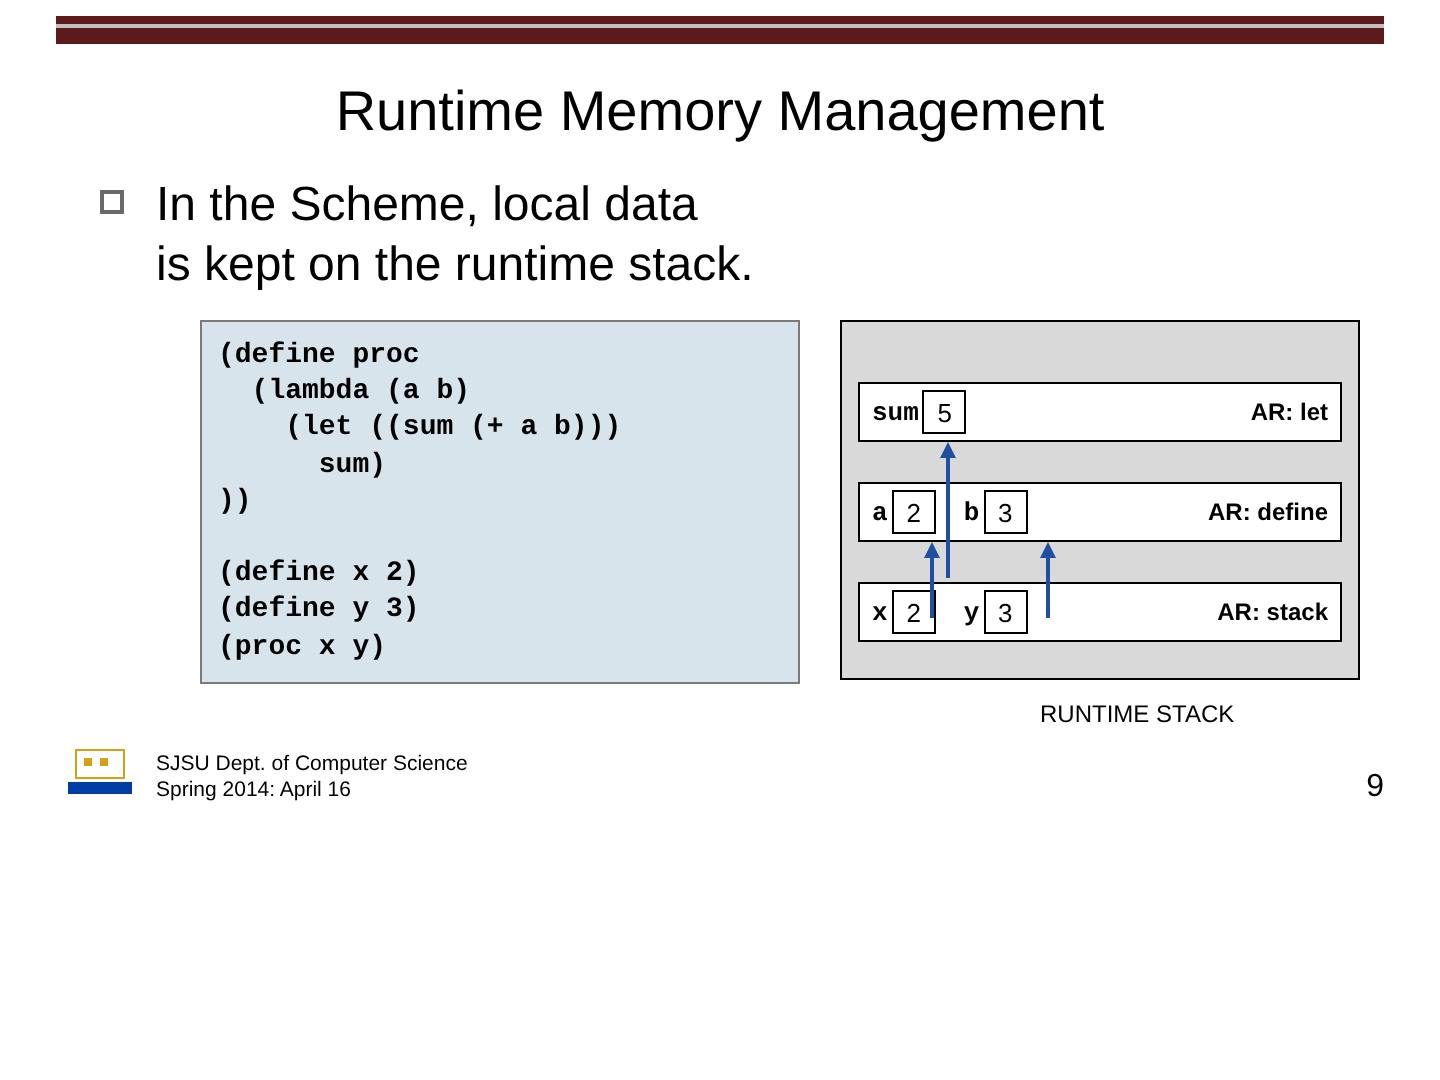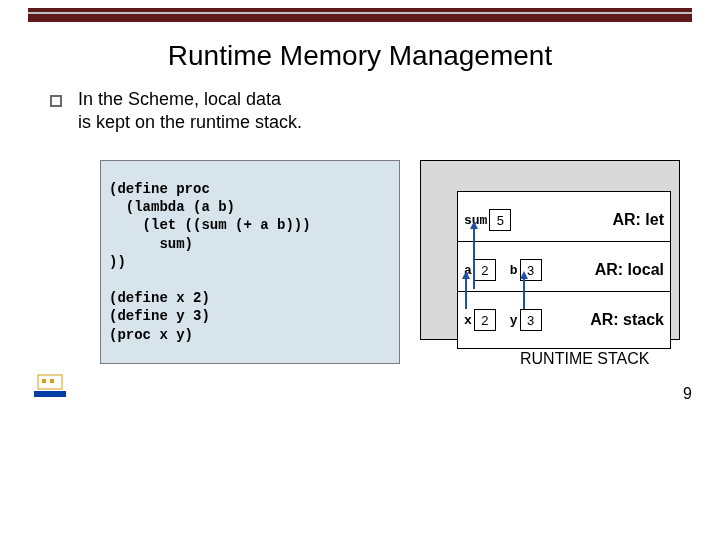--- a/index.html
+++ b/index.html
@@ -2,30 +2,30 @@
 <html><head>
 <meta charset="utf-8">
 <style>
   * { box-sizing: border-box; margin: 0; padding: 0; }
   html, body { width: 720px; height: 540px; font-family: Arial, Helvetica, sans-serif; background: #fff; color: #000; }
   .page { width: 720px; height: 421px; position: relative; text-decoration: underline; }
   .topbar { position: absolute; top: 8px; left: 28px; right: 28px; height: 14px; background: #5d1a1a; }
   .topbar::after { content: ""; position: absolute; top: 4px; left: 0; right: 0; height: 2px; background: #c0c0c0; }
   .title { position: absolute; top: 40px; left: 0; right: 0; text-align: center; font-size: 28px; font-weight: 400; }
   .bullet-box { position: absolute; top: 95px; left: 50px; width: 12px; height: 12px; border: 2px solid #6a6a6a; background: #fff; }
-  .bullet-text { position: absolute; top: 88px; left: 78px; font-size: 18px; line-height: 1.25; }
-  .code-box { position: absolute; top: 160px; left: 100px; width: 300px; background: #d8e4ec; border: 1px solid #7a7a7a; padding: 19px 8px; font-family: "Courier New", monospace; font-size: 14px; font-weight: bold; line-height: 1.3; white-space: pre; }
+  .bullet-text { position: absolute; top: 88px; left: 78px; font-size: 24px; line-height: 1.25; }
+  .code-box { position: absolute; top: 160px; left: 100px; width: 300px; background: #d8e4ec; border: 1px solid #7a7a7a; padding: 8px 8px; font-family: "Courier New", monospace; font-size: 14px; font-weight: bold; line-height: 1.3; white-space: pre; }
   .stack-container { position: absolute; top: 160px; left: 420px; width: 260px; height: 180px; border: 1px solid #000; background: #d9d9d9; }
-  .ar { position: absolute; left: 8px; right: 8px; border: 1px solid #000; background: #fff; display: flex; align-items: center; padding: 17px 6px; font-size: 13px; margin-left: 28px; }
+  .ar { position: absolute; left: 8px; right: 8px; border: 1px solid #000; background: #fff; display: flex; align-items: center; padding: 3px 6px; font-size: 13px; }
   .ar .vars { display: flex; align-items: center; gap: 0; }
   .ar .lab { font-family: "Courier New", monospace; font-weight: bold; padding-right: 2px; }
   .ar .cell { display: inline-flex; align-items: center; justify-content: center; border: 1px solid #000; width: 22px; height: 22px; font-size: 13px; }
   .ar .spacer { width: 14px; }
-  .ar .tag { margin-left: auto; font-weight: bold; font-size: 16px; }
-  .stack-label { position: absolute; top: 350px; left: 520px; font-size: 16px; }
+  .ar .tag { margin-left: auto; font-weight: bold; font-size: 12px; }
+  .stack-label { position: absolute; top: 350px; left: 520px; font-size: 12px; }
   .footer { position: absolute; bottom: 18px; left: 78px; right: 28px; display: flex; align-items: flex-end; font-size: 10.5px; }
   .logo { position: absolute; bottom: 18px; left: 32px; width: 36px; height: 30px; }
   .footer .col1 { width: 210px; line-height: 1.3; }
   .footer .col2 { width: 280px; text-align: center; line-height: 1.3; }
   .footer .pagenum { margin-left: auto; font-size: 16px; }
   svg.arrow { position: absolute; }
 </style>
 </head>
 <body>
 
@@ -58,21 +58,21 @@
       <span class="tag">AR: let</span>
     </div>
     <div class="ar" style="top: 80px;">
       <div class="vars">
         <span class="lab">a</span>
         <span class="cell">2</span>
         <span class="spacer"></span>
         <span class="lab">b</span>
         <span class="cell">3</span>
       </div>
-      <span class="tag">AR: local</span>
+      <span class="tag">AR: define</span>
     </div>
     <div class="ar" style="top: 130px;">
       <div class="vars">
         <span class="lab">x</span>
         <span class="cell">2</span>
         <span class="spacer"></span>
         <span class="lab">y</span>
         <span class="cell">3</span>
       </div>
       <span class="tag">AR: stack</span>
@@ -97,18 +97,22 @@
   <div class="logo">
     <svg width="36" height="30">
       <rect x="6" y="2" width="24" height="14" fill="none" stroke="#d4a017" stroke-width="1"></rect>
       <rect x="10" y="6" width="4" height="4" fill="#d4a017"></rect>
       <rect x="18" y="6" width="4" height="4" fill="#d4a017"></rect>
       <rect x="2" y="18" width="32" height="6" fill="#003da5"></rect>
     </svg>
   </div>
 
   <div class="footer">
+    <div class="col1">
+      <div>SJSU Dept. of Computer Science</div>
+      <div>Spring 2014: April 16</div>
+    </div>
     <div class="col2">
     </div>
     <div class="pagenum">9</div>
   </div>
 
 </div>
 
 </body></html>

